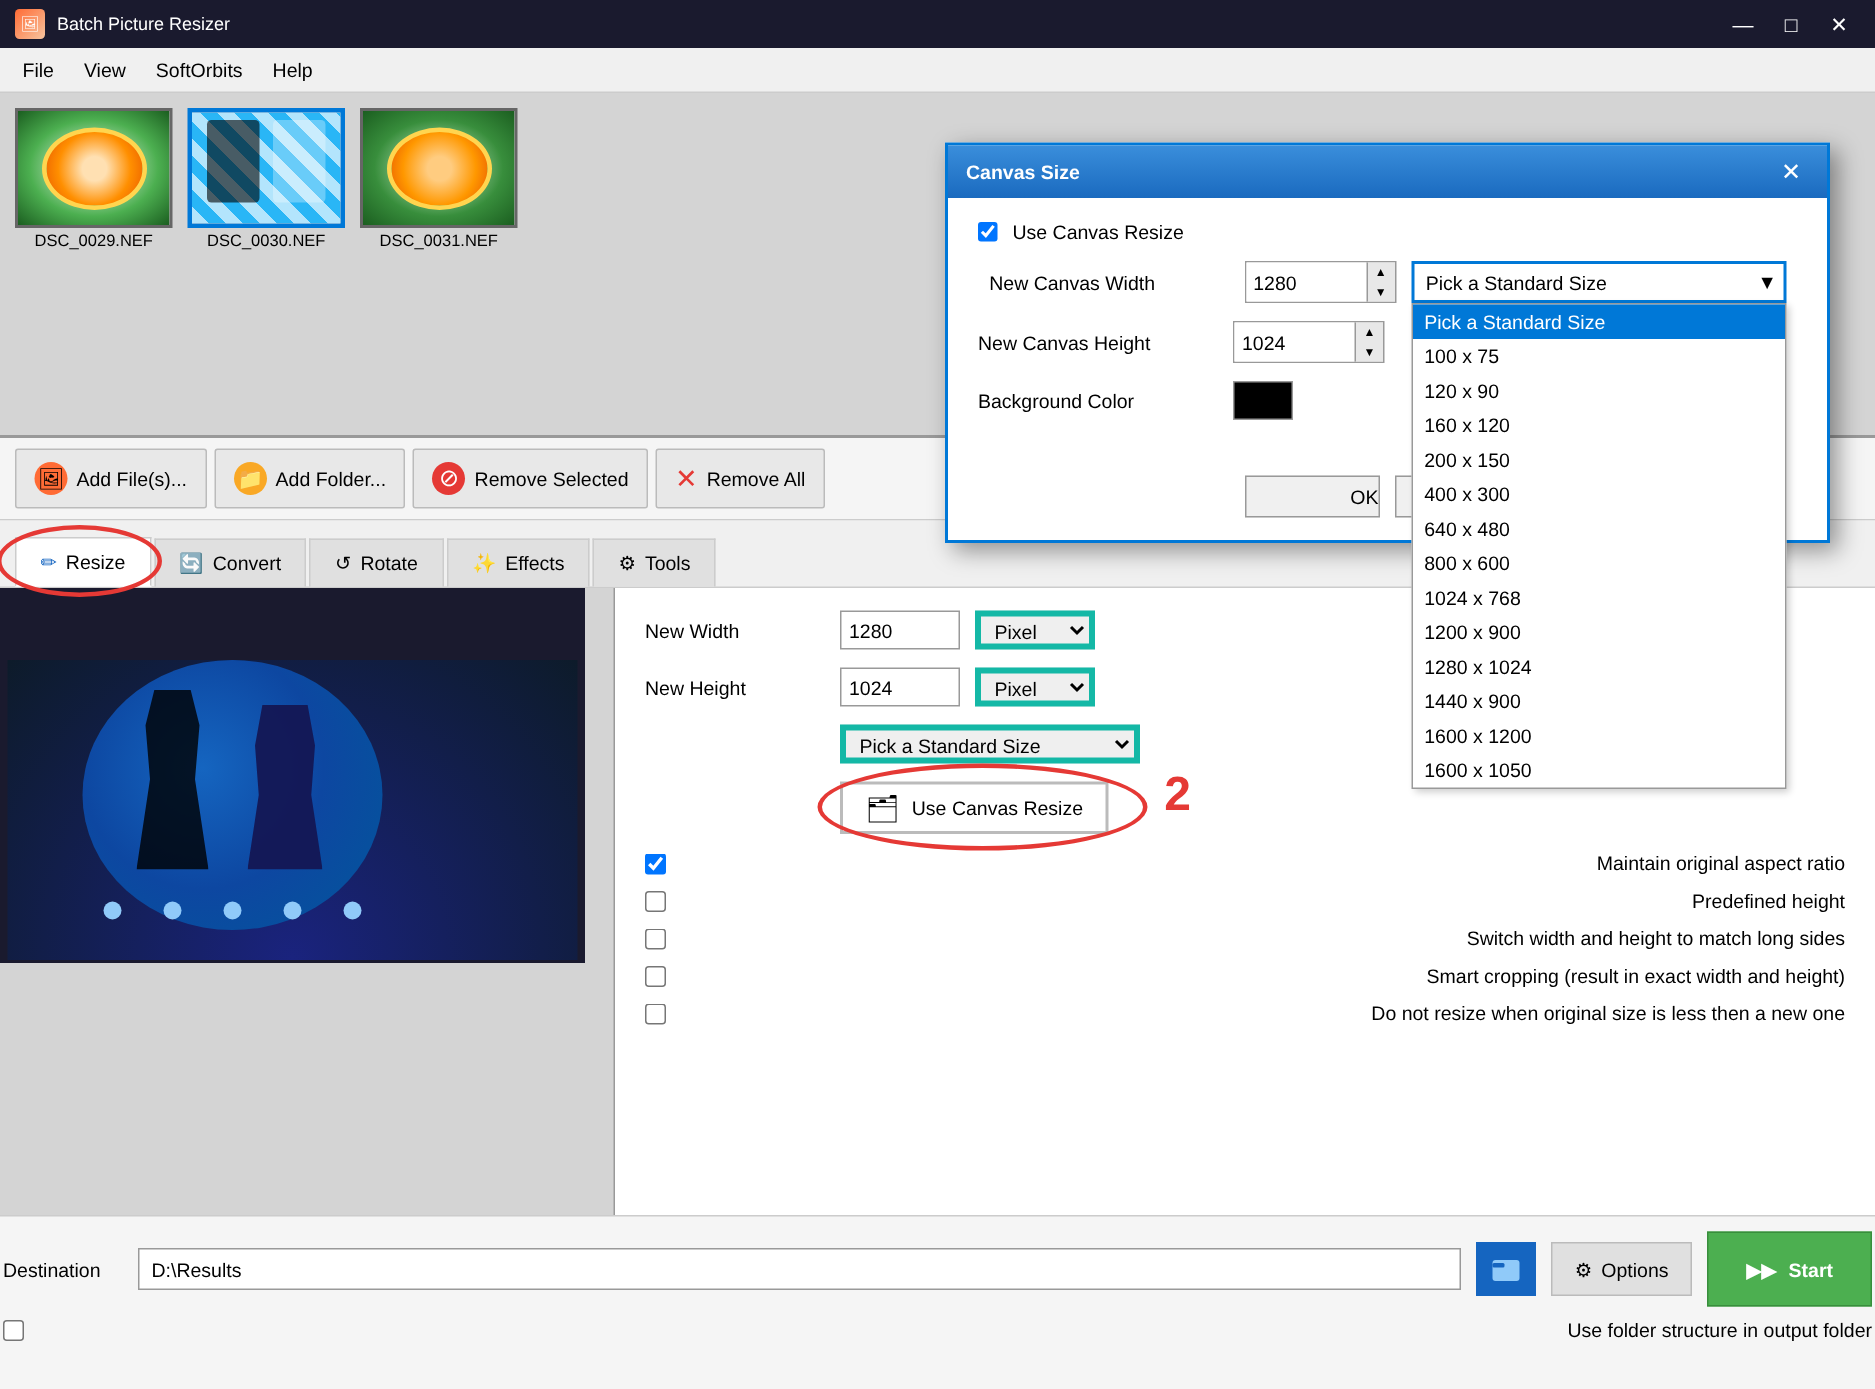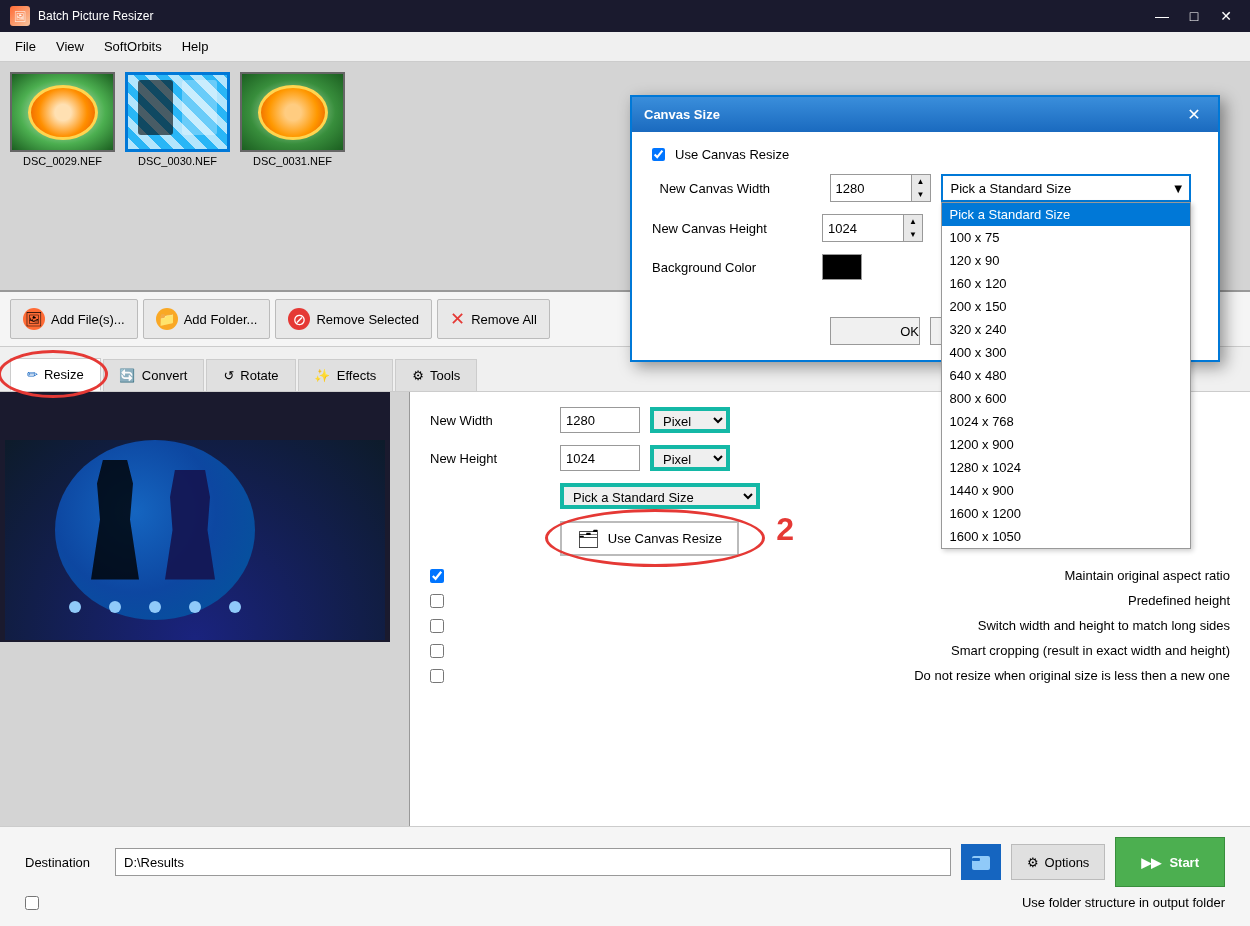--- a/index.html
+++ b/index.html
@@ -73,21 +73,21 @@
     
     .std-size-wrapper { position: relative; }
     .std-size-select { width: 250px; height: 28px; border: 2px solid #0078d7; padding: 2px 8px; font-size: 13px; background: white; cursor: pointer; appearance: none; }
     .std-size-arrow { position: absolute; right: 6px; top: 50%; transform: translateY(-50%); pointer-events: none; }
     
     .dropdown-list { position: absolute; top: 28px; left: 0; width: 250px; background: white; border: 1px solid #999; z-index: 300; box-shadow: 2px 2px 5px rgba(0,0,0,0.2); }
     .dropdown-item { padding: 4px 8px; cursor: pointer; }
     .dropdown-item.highlighted { background: #0078d7; color: white; }
     
     
-    .bottom-bar { height: 100px; background: #f5f5f5; border-top: 1px solid #ccc; padding: 10px 25px; }
+    .bottom-bar { height: 116px; background: #f5f5f5; border-top: 1px solid #ccc; padding: 10px 2px; }
     .dest-row { display: flex; align-items: center; gap: 10px; margin-bottom: 8px; }
     .dest-label { width: 80px; }
     .dest-input { flex: 1; height: 28px; border: 1px solid #999; padding: 2px 8px; font-size: 13px; }
     .dest-btn { width: 40px; height: 36px; background: #1565c0; border: none; cursor: pointer; display: flex; align-items: center; justify-content: center; }
     .dest-btn svg { fill: white; }
     .options-btn { height: 36px; padding: 0 15px; background: #e0e0e0; border: 1px solid #bbb; cursor: pointer; display: flex; align-items: center; gap: 6px; }
     .start-btn { height: 50px; padding: 0 25px; background: #4caf50; border: 1px solid #388e3c; cursor: pointer; display: flex; align-items: center; gap: 8px; font-size: 16px; font-weight: bold; color: white; margin-left: auto; }
     
     
     .thumbnails-panel::-webkit-scrollbar { height: 12px; }
@@ -358,21 +358,20 @@
             <option>1600 x 1050</option>
           </select>
           <span class="std-size-arrow">▼</span>
           
           <div class="dropdown-list">
             <div class="dropdown-item highlighted">Pick a Standard Size</div>
             <div class="dropdown-item">100 x 75</div>
             <div class="dropdown-item">120 x 90</div>
             <div class="dropdown-item">160 x 120</div>
             <div class="dropdown-item">200 x 150</div>
-            <div class="dropdown-item">320 x 240</div>
             <div class="dropdown-item">400 x 300</div>
             <div class="dropdown-item">640 x 480</div>
             <div class="dropdown-item">800 x 600</div>
             <div class="dropdown-item">1024 x 768</div>
             <div class="dropdown-item">1200 x 900</div>
             <div class="dropdown-item">1280 x 1024</div>
             <div class="dropdown-item">1440 x 900</div>
             <div class="dropdown-item">1600 x 1200</div>
             <div class="dropdown-item">1600 x 1050</div>
           </div>

